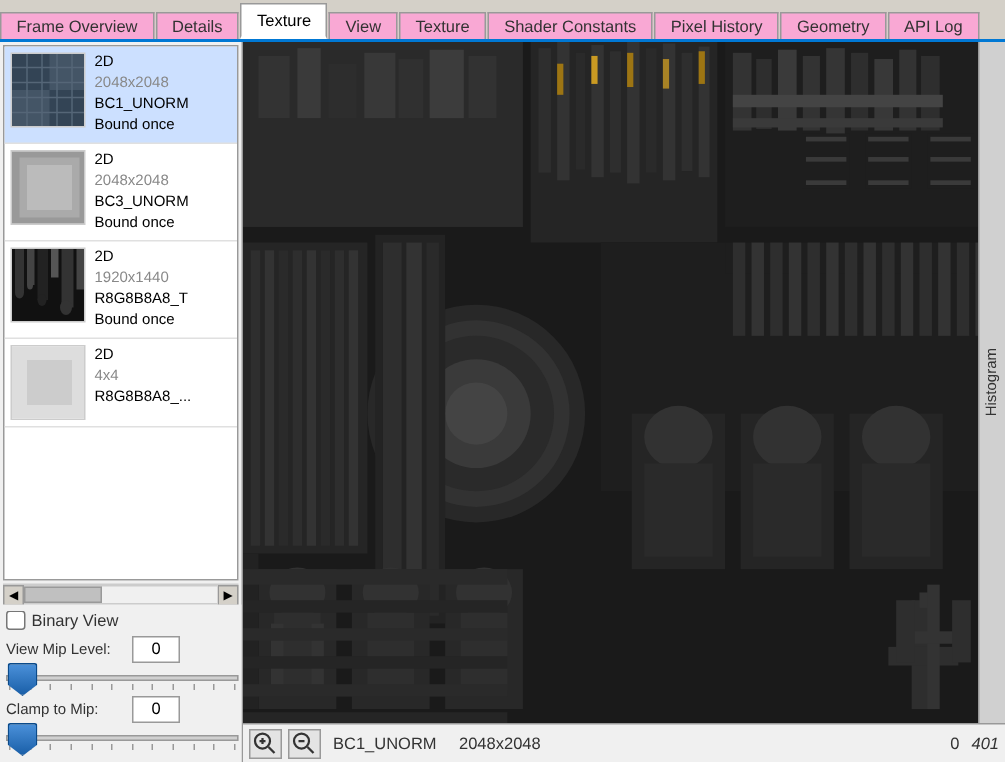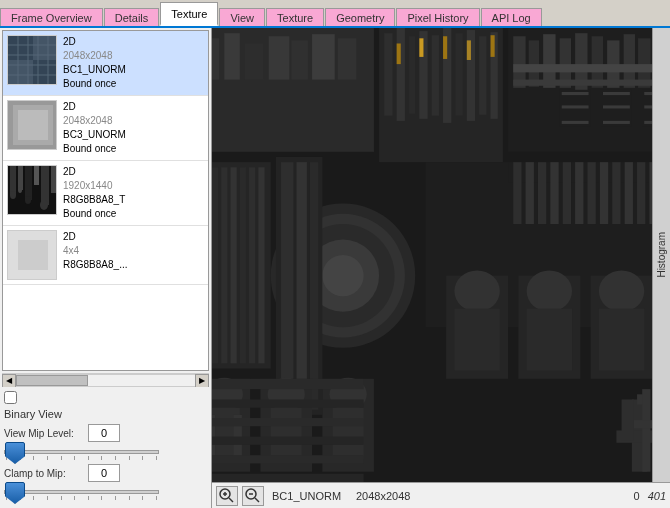--- a/index.html
+++ b/index.html
@@ -43,21 +43,21 @@
 
     
     .main-content {
       display: flex;
       height: 480px;
       background: #f0f0f0;
     }
 
     
     .left-panel {
-      width: 212px;
+      width: 162px;
       background: #f0f0f0;
       border-right: 1px solid #999;
       display: flex;
       flex-direction: column;
     }
 
     
     .texture-list {
       flex: 1;
       overflow-y: auto;
@@ -120,24 +120,23 @@
       border: 1px solid #999;
       background: white;
       text-align: center;
       font-size: 11px;
       display: flex;
       align-items: center;
       justify-content: center;
     }
     .checkbox-row {
       display: flex;
-      align-items: flex-start;
+      align-items: flex-end;
       gap: 4px;
       margin-bottom: 4px;
-      flex-direction: column;
     }
     .checkbox-label {
       font-size: 11px;
       color: #333;
     }
     
     
     .slider-container {
       width: 100%;
       padding: 2px 0;
@@ -300,22 +299,23 @@
   </style>
 </head>
 <body>
 
 <div class="tab-bar">
   <div class="tab">Frame Overview</div>
   <div class="tab">Details</div>
   <div class="tab active">Texture</div>
   <div class="tab">View</div>
   <div class="tab">Texture</div>
+  <div class="tab">Shader Constants</div>
+  <div class="tab">Pixel History</div>
   <div class="tab">Geometry</div>
-  <div class="tab">Pixel History</div>
   <div class="tab">API Log</div>
 </div>
 
 <div class="main-content">
 
   <div class="left-panel">
 
     <div class="texture-list">
 
       <div class="texture-item selected">

